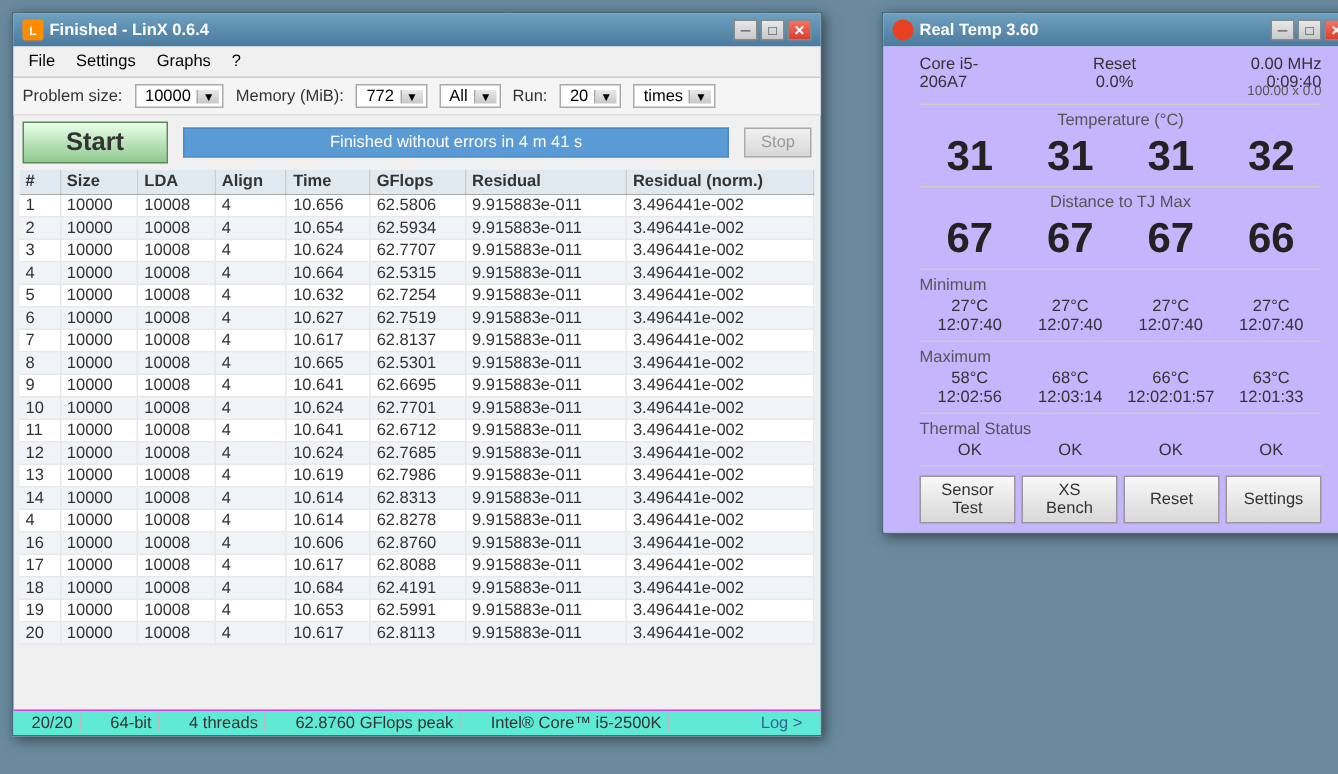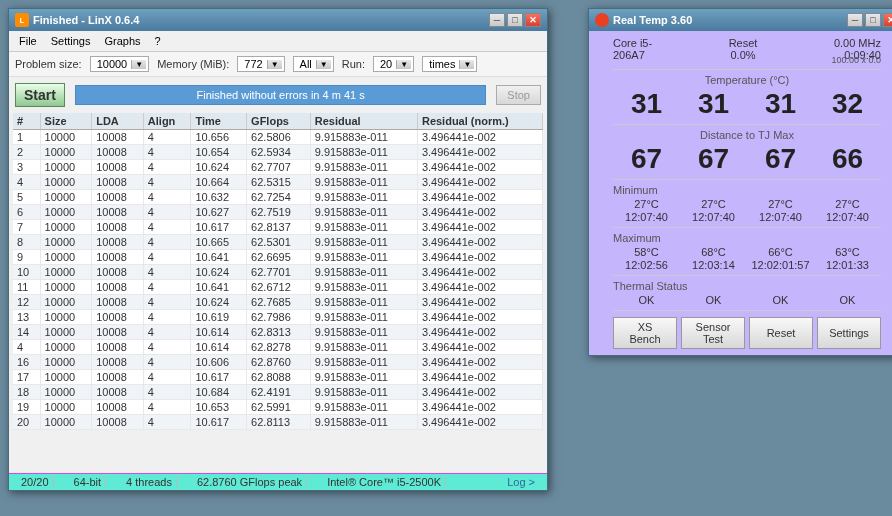--- a/index.html
+++ b/index.html
@@ -104,22 +104,22 @@
     .toolbar-combo .arrow {
       background: linear-gradient(to bottom, #e8e8e8, #c8c8c8);
       border-left: 1px solid #aaa;
       padding: 0 3px;
       font-size: 8px;
     }
 
     .run-btn {
       background: linear-gradient(to bottom, #e8ffe8, #90c890);
       border: 1px solid #5a8a5a;
-      padding: 3px 8px;
-      font-size: 14px;
+      padding: 3px 28px;
+      font-size: 17px;
       cursor: pointer;
       font-weight: bold;
       color: #333;
     }
 
     .status-bar-top {
       background: #5b9bd5;
       color: white;
       text-align: center;
       padding: 3px 8px;
@@ -662,19 +662,19 @@
     <div class="rt-row">
       <span class="rt-cell">OK</span>
       <span class="rt-cell">OK</span>
       <span class="rt-cell">OK</span>
       <span class="rt-cell">OK</span>
     </div>
 
     <div class="rt-divider"></div>
 
     <div class="rt-btn-row">
+      <button class="rt-btn">Sensor Test</button>
       <button class="rt-btn">XS Bench</button>
-      <button class="rt-btn">Sensor Test</button>
       <button class="rt-btn">Reset</button>
       <button class="rt-btn">Settings</button>
     </div>
   </div>
 </div>
 
 </body></html>

